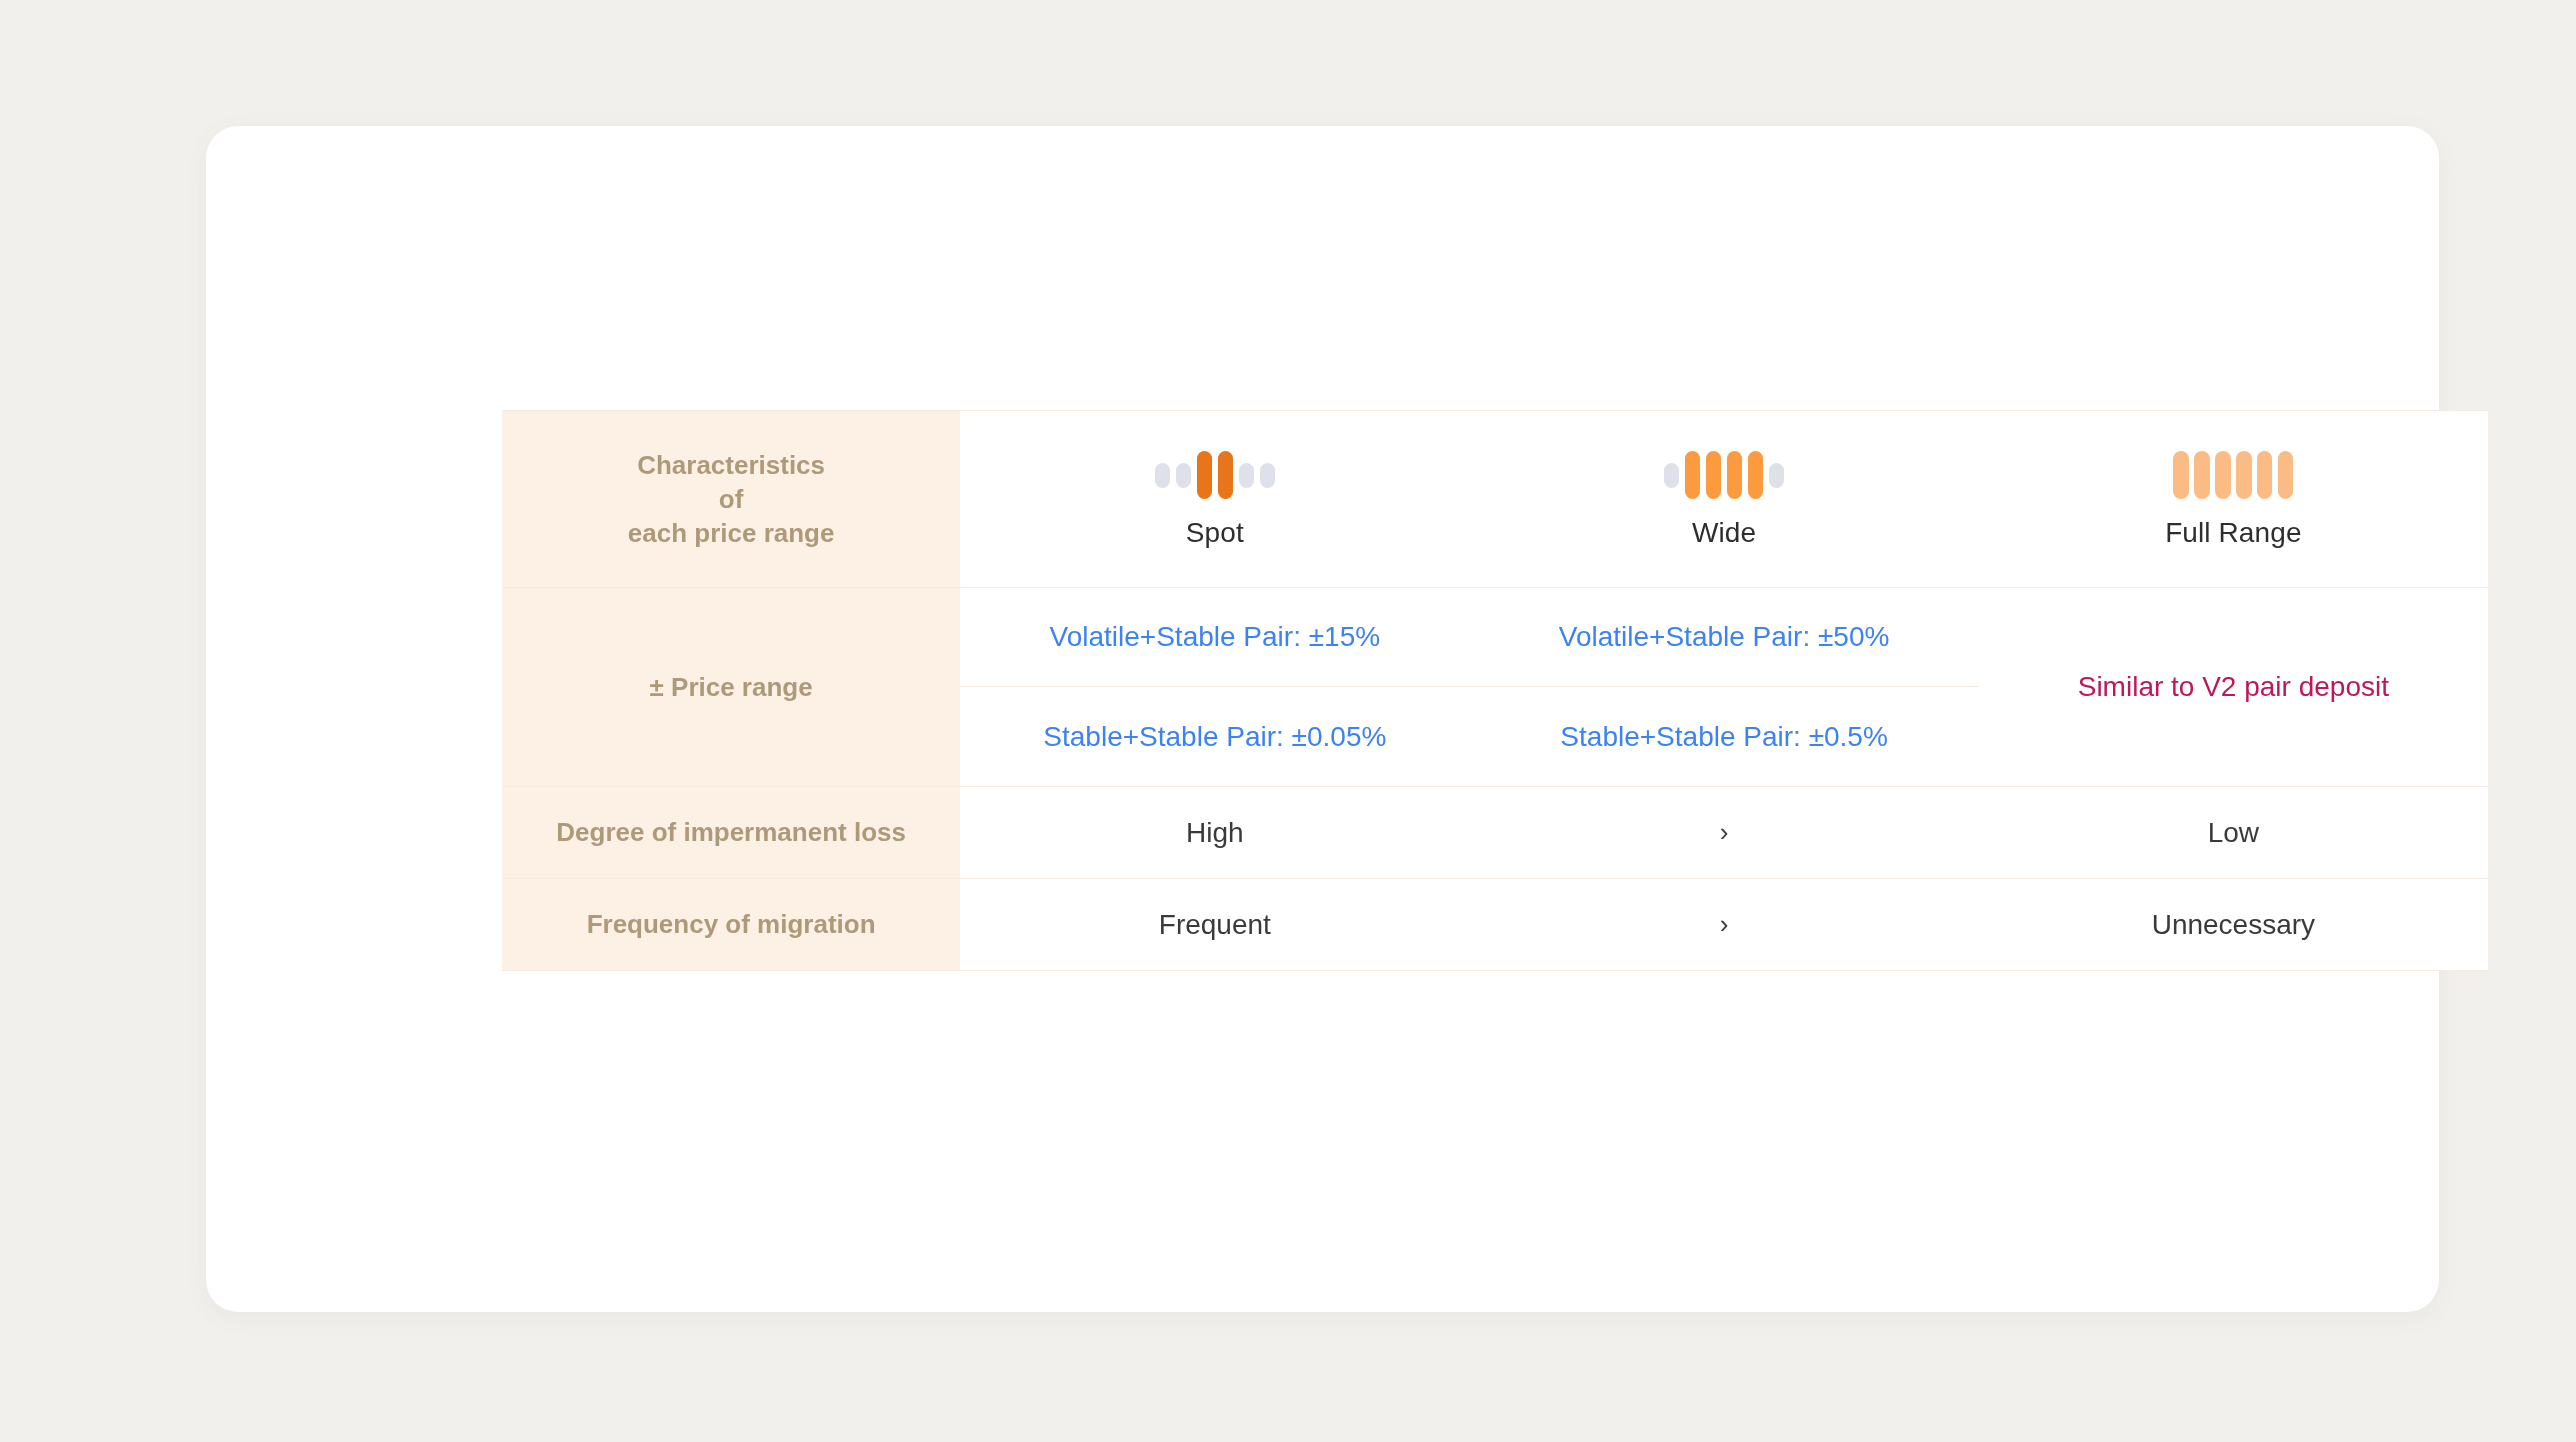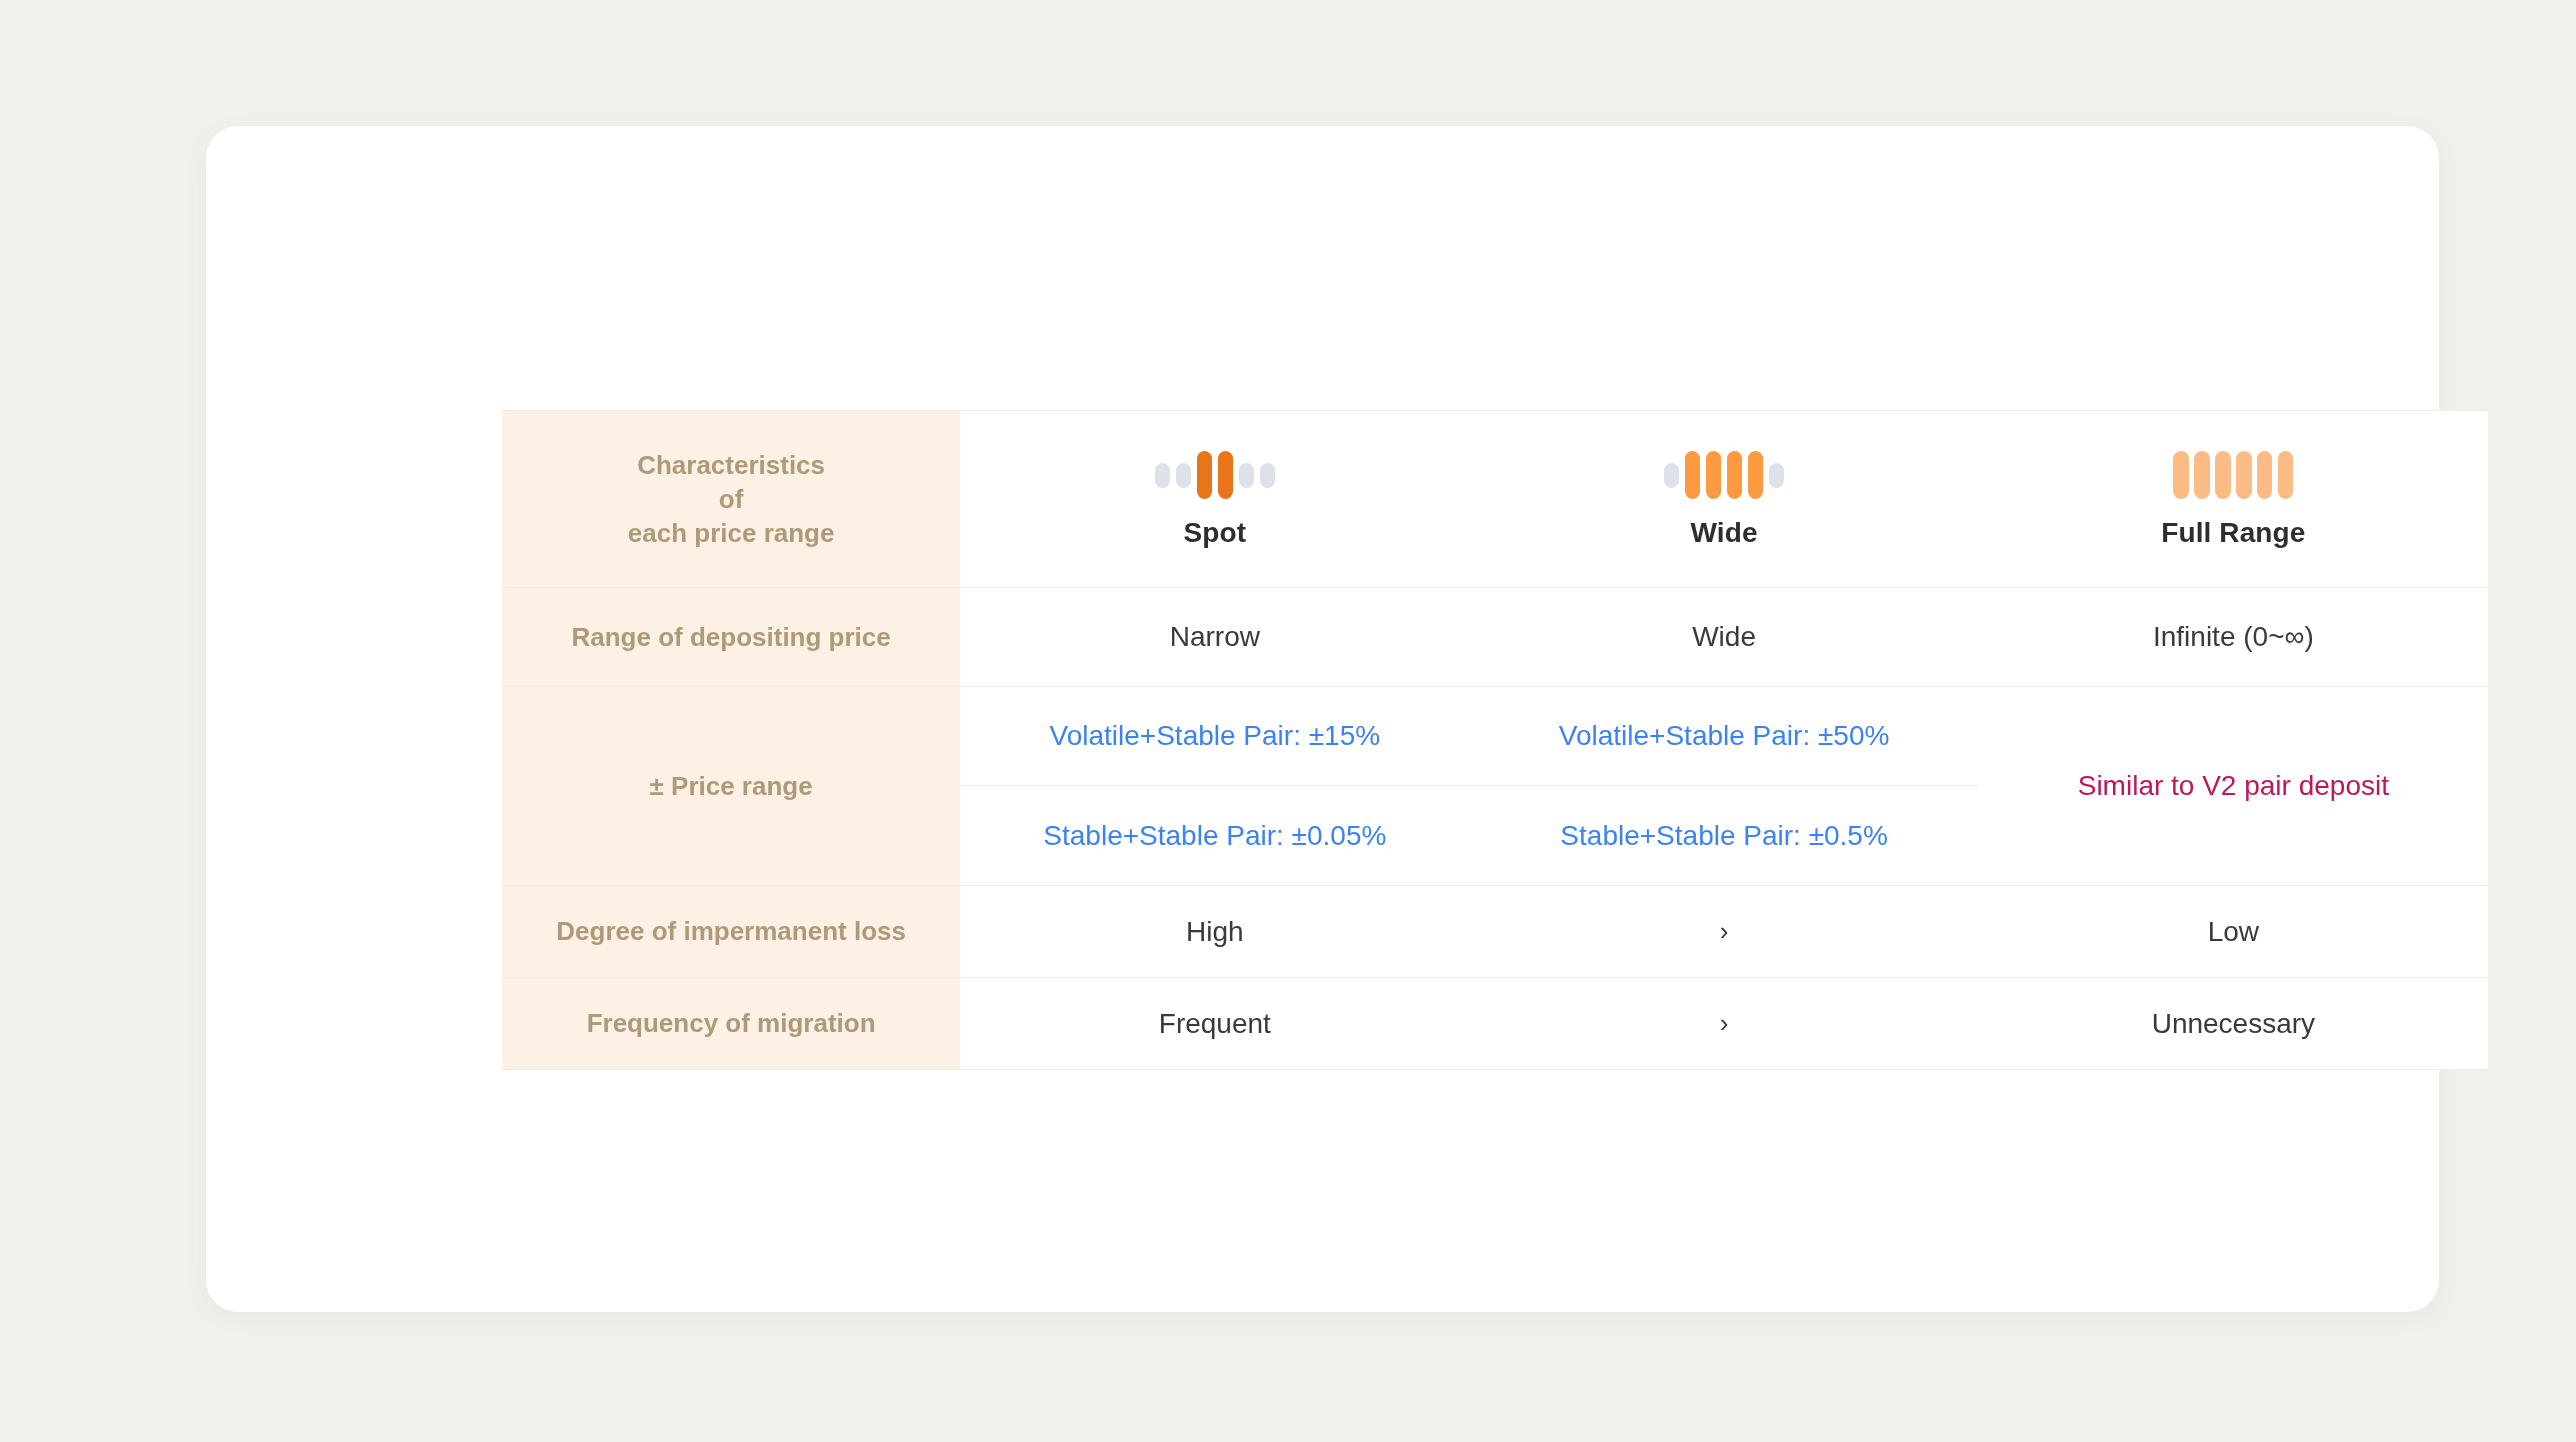--- a/index.html
+++ b/index.html
@@ -148,21 +148,21 @@
     background: #DFE1EA;
   }
 
   .bar.tall {
     width: 15.3px;
     height: 48px;
   }
 
   .range-name {
     font-size: 28px;
-    font-weight: bold;
+    font-weight: normal;
     color: #2E2E2E;
     letter-spacing: 0.1px;
   }
 </style>
 </head>
 <body>
 
 <div class="page">
   <div class="card">
 
@@ -218,26 +218,20 @@
                 <span class="bar tall" style="background:#FBBB84"></span>
                 <span class="bar tall" style="background:#FBBB84"></span>
                 <span class="bar tall" style="background:#FBBB84"></span>
                 <span class="bar tall" style="background:#FBBB84"></span>
               </div>
               <div class="range-name">Full Range</div>
             </div>
           </td>
         </tr>
 
-        <tr class="r-deposit">
-          <td class="rowlabel">Range of depositing price</td>
-          <td class="cell">Narrow</td>
-          <td class="cell">Wide</td>
-          <td class="cell">Infinite (0~∞)</td>
-        </tr>
 
         <tr class="r-pricerange">
           <td class="rowlabel">± Price range</td>
 
           <td class="price-pair-cell">
             <div class="price-sub divided">Volatile+Stable Pair: ±15%</div>
             <div class="price-sub">Stable+Stable Pair: ±0.05%</div>
           </td>
 
           <td class="price-pair-cell">

